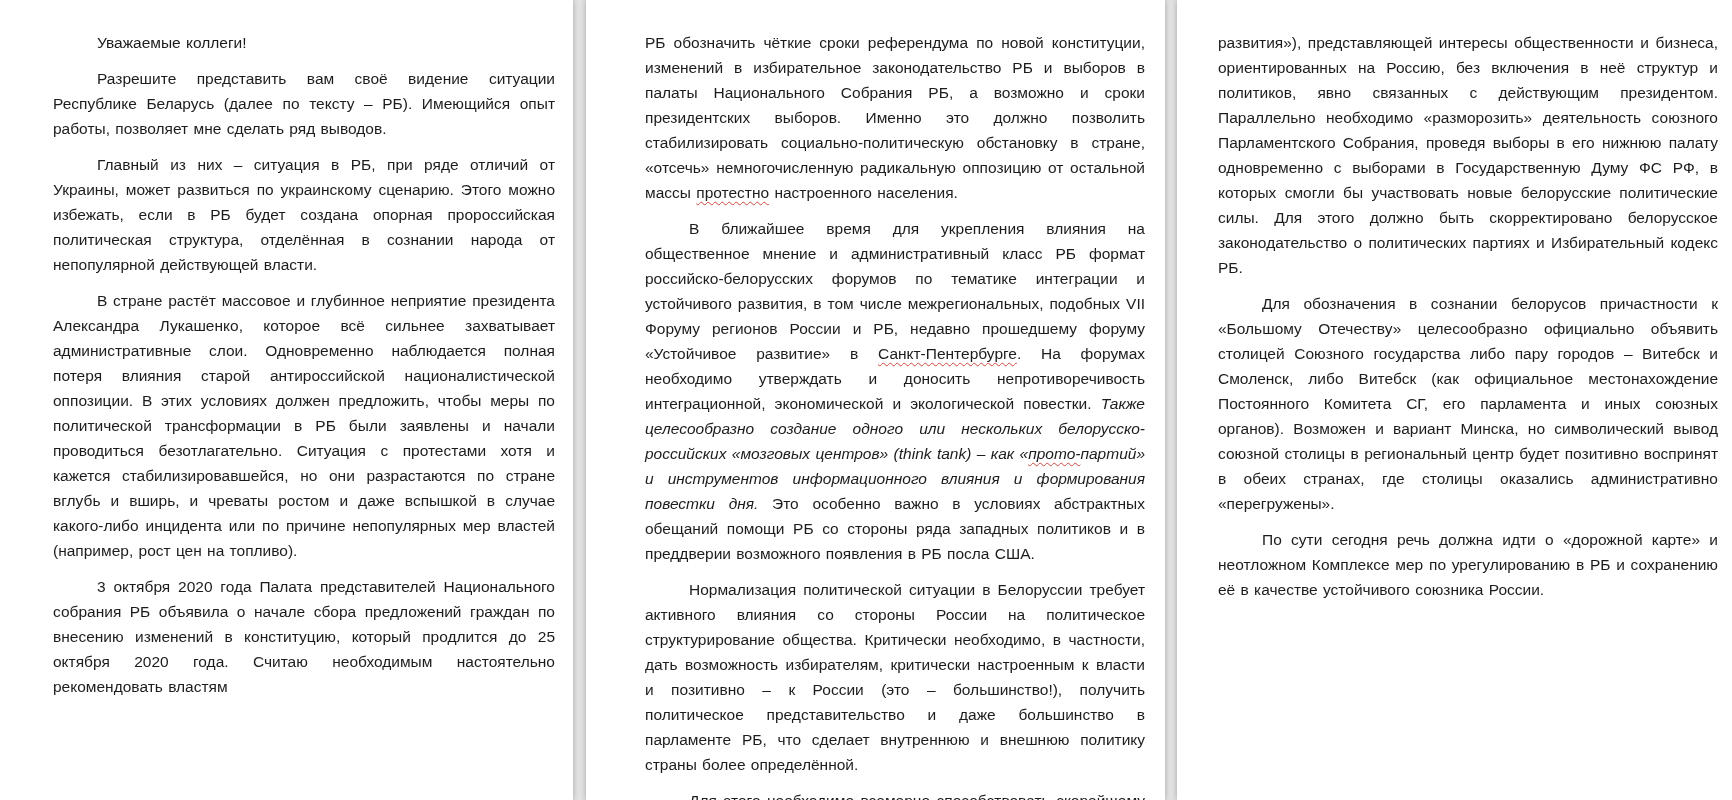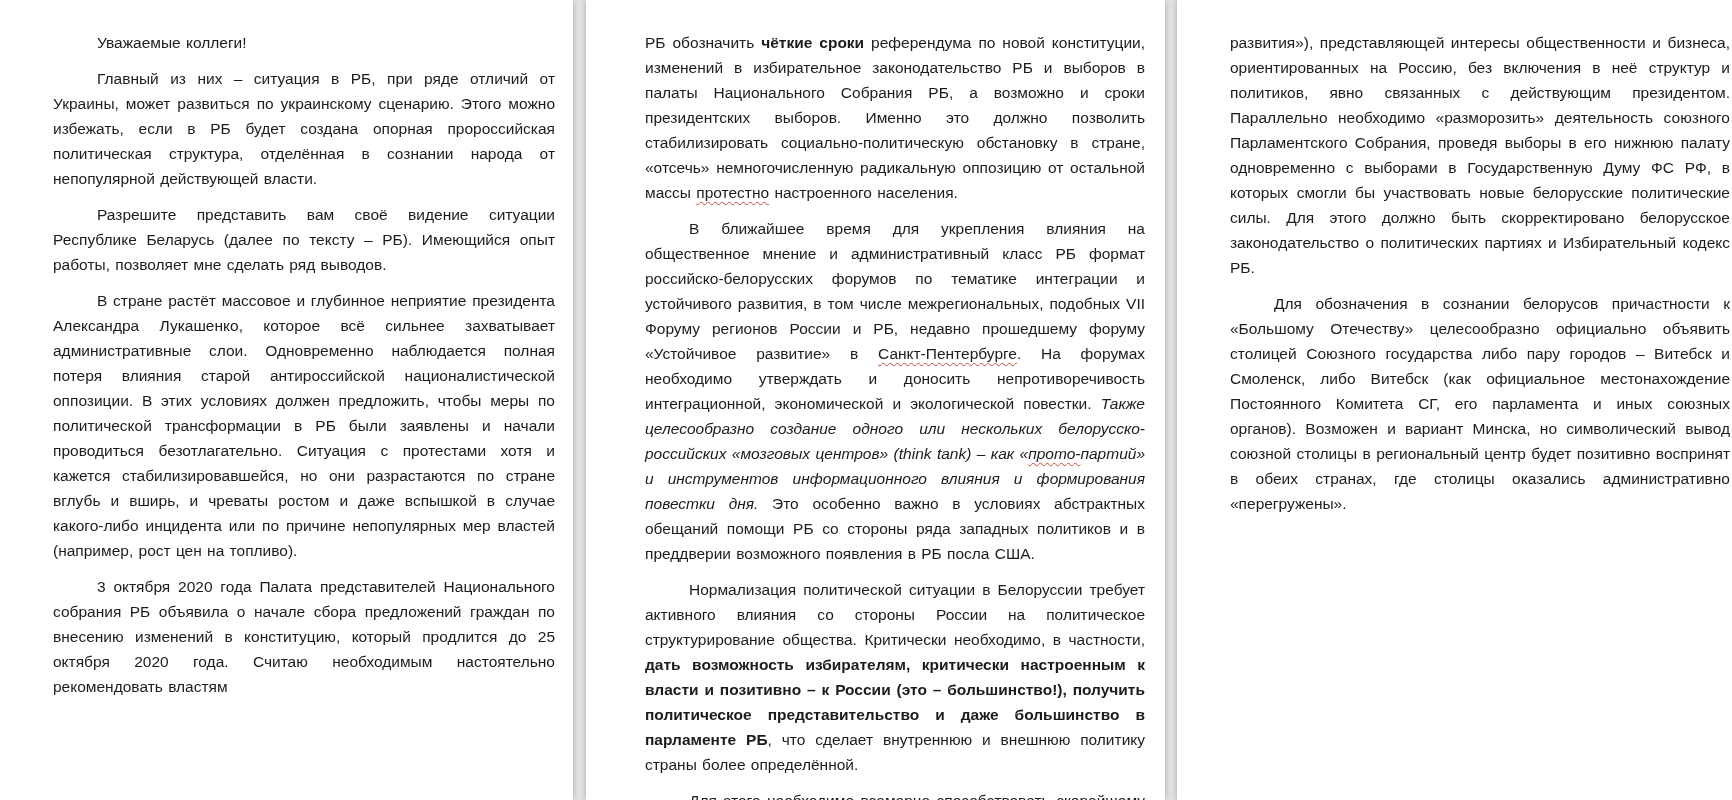--- a/index.html
+++ b/index.html
@@ -25,61 +25,62 @@
   }
   #page1 { left: -12px; width: 585px; }
   #page2 { left: 586px; width: 579px; }
   #page3 { left: 1177px; width: 570px; }
   .content {
     position: absolute;
     top: 30px;
   }
   #page1 .content { left: 65px; width: 502px; }
   #page2 .content { left: 59px; width: 500px; }
-  #page3 .content { left: 53px; width: 500px; }
+  #page3 .content { left: 41px; width: 500px; }
   .content p {
     margin: 0 0 11px 0;
     text-align: justify;
     font-size: 15.5px;
     line-height: 25px;
     color: #1c1c1c;
     word-spacing: 1px;
   }
   .content p.indent { text-indent: 44px; }
-  .b { font-weight: bold; margin-top: 32px; }
+  .b { font-weight: normal; margin-top: 32px; }
   .i { font-style: italic; }
   .u { text-decoration-thickness: 1px; }
   .sq {
     text-decoration: underline wavy #cf4a3f 1px;
     text-underline-offset: 3px;
   }
   .u .sq {
     text-decoration: underline wavy #cf4a3f 1px, underline #1c1c1c 1px;
   }
 </style>
 </head>
 <body>
 
 <div class="viewer">
   <div class="page" id="page1">
     <div class="content">
         <p class="indent"><span class="">Уважаемые коллеги!</span></p>
+        <p class="indent"><span class="">Разрешите представить вам своё видение ситуации Республике Беларусь (далее по тексту – РБ). Имеющийся опыт работы, позволяет мне сделать ряд выводов.</span></p>
         <p class="indent"><span class="">Главный из них – ситуация в РБ, при ряде отличий от Украины, может развиться по украинскому сценарию. Этого можно избежать, если в РБ будет создана опорная пророссийская политическая структура, отделённая в сознании народа от непопулярной действующей власти.</span></p>
-        <p class="indent"><span class="">Разрешите представить вам своё видение ситуации Республике Беларусь (далее по тексту – РБ). Имеющийся опыт работы, позволяет мне сделать ряд выводов.</span></p>
         <p class="indent"><span class="">В стране растёт массовое и глубинное неприятие президента Александра Лукашенко, которое всё сильнее захватывает административные слои. Одновременно наблюдается полная потеря влияния старой антироссийской националистической оппозиции. В этих условиях должен предложить, чтобы меры по политической трансформации в РБ были заявлены и начали проводиться безотлагательно. Ситуация с протестами хотя и кажется стабилизировавшейся, но они разрастаются по стране вглубь и вширь, и чреваты ростом и даже вспышкой в случае какого-либо инцидента или по причине непопулярных мер властей (например, рост цен на топливо).</span></p>
         <p class="indent"><span class="">3 октября 2020 года Палата представителей Национального собрания РБ объявила о начале сбора предложений граждан по внесению изменений в конституцию, который продлится до 25 октября 2020 года. Считаю необходимым настоятельно рекомендовать властям</span></p>
       </div>
   </div>
   <div class="page" id="page2">
     <div class="content">
         <p><span class="">РБ обозначить </span><span class="b">чёткие сроки</span><span class=""> референдума по новой конституции, изменений в избирательное законодательство РБ и выборов в палаты Национального Собрания РБ, а возможно и сроки президентских выборов. Именно это должно позволить стабилизировать социально-политическую обстановку в стране, «отсечь» немногочисленную радикальную оппозицию от остальной массы </span><span class="u"><span class="sq">протестно</span></span><span class=""> настроенного населения.</span></p>
         <p class="indent"><span class="">В ближайшее время для укрепления влияния на общественное мнение и административный класс РБ формат российско-белорусских форумов по тематике интеграции и устойчивого развития, в том числе межрегиональных, подобных VII Форуму регионов России и РБ, недавно прошедшему форуму «Устойчивое развитие» в </span><span class="sq">Санкт-Пентербурге</span><span class="">. На форумах необходимо утверждать и доносить непротиворечивость интеграционной, экономической и экологической повестки. </span><span class="i">Также целесообразно создание одного или нескольких белорусско-российских «мозговых центров» (think tank) – как «</span><span class="i sq">прото-</span><span class="i">партий» и инструментов информационного влияния и формирования повестки дня.</span><span class=""> Это особенно важно в условиях абстрактных обещаний помощи РБ со стороны ряда западных политиков и в преддверии возможного появления в РБ посла США.</span></p>
         <p class="indent"><span class="">Нормализация политической ситуации в Белоруссии требует активного влияния со стороны России на политическое структурирование общества. Критически необходимо, в частности, </span><span class="b">дать возможность избирателям, критически настроенным к власти и позитивно – к России (это – большинство!), получить политическое представительство и даже большинство в парламенте РБ</span><span class="">, что сделает внутреннюю и внешнюю политику страны более определённой.</span></p>
         <p class="indent"><span class="">Для этого необходимо всемерно способствовать скорейшему созданию в РБ политической силы (условная «партия устойчивого</span></p>
       </div>
   </div>
   <div class="page" id="page3">
     <div class="content">
         <p><span class="">развития»), представляющей интересы общественности и бизнеса, ориентированных на Россию, без включения в неё структур и политиков, явно связанных с действующим президентом. Параллельно необходимо «разморозить» деятельность союзного Парламентского Собрания, проведя выборы в его нижнюю палату одновременно с выборами в Государственную Думу ФС РФ, в которых смогли бы участвовать новые белорусские политические силы. Для этого должно быть скорректировано белорусское законодательство о политических партиях и Избирательный кодекс РБ.</span></p>
         <p class="indent"><span class="">Для обозначения в сознании белорусов причастности к «Большому Отечеству» целесообразно официально объявить столицей Союзного государства либо пару городов – Витебск и Смоленск, либо Витебск (как официальное местонахождение Постоянного Комитета СГ, его парламента и иных союзных органов). Возможен и вариант Минска, но символический вывод союзной столицы в региональный центр будет позитивно воспринят в обеих странах, где столицы оказались административно «перегружены».</span></p>
+        <p class="indent"><span class="">По сути сегодня речь должна идти о «дорожной карте» и неотложном Комплексе мер по урегулированию в РБ и сохранению её в качестве устойчивого союзника России.</span></p>
       </div>
   </div>
 </div>
 
 </body></html>

